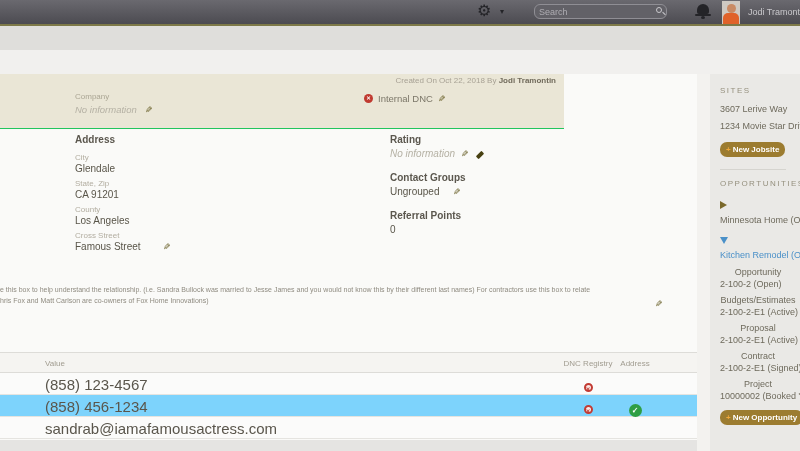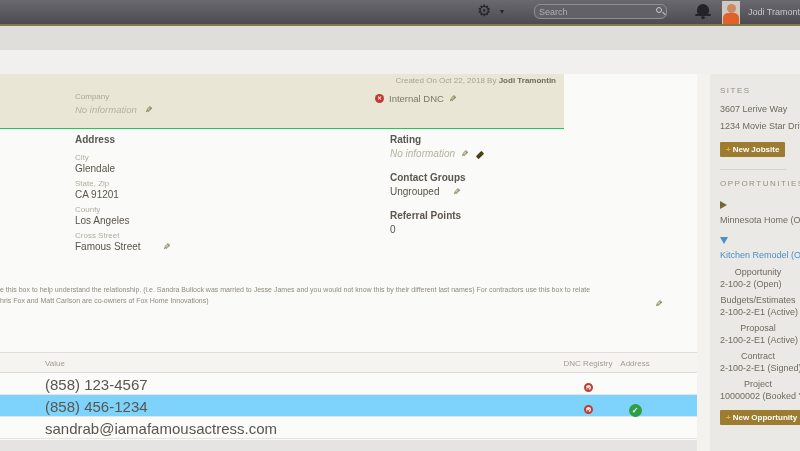--- a/index.html
+++ b/index.html
@@ -42,21 +42,21 @@
 
   
   #main { position:absolute; left:0; top:74px; width:697px; height:366px; background:#fafaf8; }
   #tanband { position:absolute; left:0; top:0; width:564px; height:55px; background:#eae6d6;
     border-bottom:1px solid #22c55e; }
   .created { position:absolute; right:8px; top:2px; font-size:8px; color:#a8a295; white-space:nowrap; }
   .created .byname { color:#716b5c; font-weight:bold; }
   .company-label { position:absolute; left:75px; top:18px; font-size:8px; color:#aba694; }
   .company-value { position:absolute; left:75px; top:30px; font-size:9.5px; font-style:italic;
     color:#b5b1a4; }
-  .dnc-wrap { position:absolute; left:375px; top:19px; display:flex; align-items:center; }
+  .dnc-wrap { position:absolute; left:364px; top:19px; display:flex; align-items:center; }
   .dnc-label { font-size:9.5px; color:#7c7769; margin-left:5px; }
 
   .pencil { display:inline-block; transform:scaleX(-1); color:#5d5418; font-size:9px;
     font-style:normal; cursor:pointer; }
   .ml6 { margin-left:6px; } .ml5 { margin-left:5px; } .ml14 { margin-left:14px; } .ml22 { margin-left:22px; }
   .eraser { display:inline-block; width:8px; height:4px; background:#474112; border-radius:1px;
     transform:rotate(-45deg); margin-left:7px; cursor:pointer; }
 
   .icon-dnc-solid { display:inline-block; width:9px; height:9px; background:#c03a30;
     border-radius:50%; position:relative; flex:0 0 auto; }
@@ -99,21 +99,21 @@
     border-radius:50%; color:#fff; font-size:8px; line-height:13px; font-weight:bold;
     text-align:center; }
 
   
   #gap { position:absolute; left:697px; top:74px; width:13px; height:377px; background:#f3f2ef; }
   #sidebar { position:absolute; left:710px; top:74px; width:90px; height:377px;
     background:#eae9e6; padding:12px 4px 0 10px; overflow:hidden; }
   .side-header { font-size:8px; letter-spacing:1.5px; color:#95907e; margin-bottom:9px; }
   .side-link { font-size:9px; color:#6e6a5c; margin-bottom:7px; cursor:pointer; white-space:nowrap; }
   .side-link.blue { color:#4a90c8; }
-  .side-btn { display:inline-block; background:#9c7c30; border:none; border-radius:1px;
+  .side-btn { display:inline-block; background:#9c7c30; border:none; border-radius:7px;
     padding:3px 6px; font-size:8px; font-weight:bold; color:#fff; cursor:pointer;
     font-family:inherit; margin-bottom:6px; white-space:nowrap;text-align:right; }
   .side-btn .plus { color:#f0a83a; margin-right:2px; }
   .side-divider { border-top:1px solid #d5d4cf; margin:6px 10px 9px 0; }
   .tri-right { display:inline-block; width:0; height:0; border-left:7px solid #7a682a;
     border-top:4px solid transparent; border-bottom:4px solid transparent; margin-bottom:2px;
     cursor:pointer; }
   .tri-down { display:inline-block; width:0; height:0; border-top:7px solid #4a90c8;
     border-left:4px solid transparent; border-right:4px solid transparent; margin-bottom:2px;
     cursor:pointer; }

